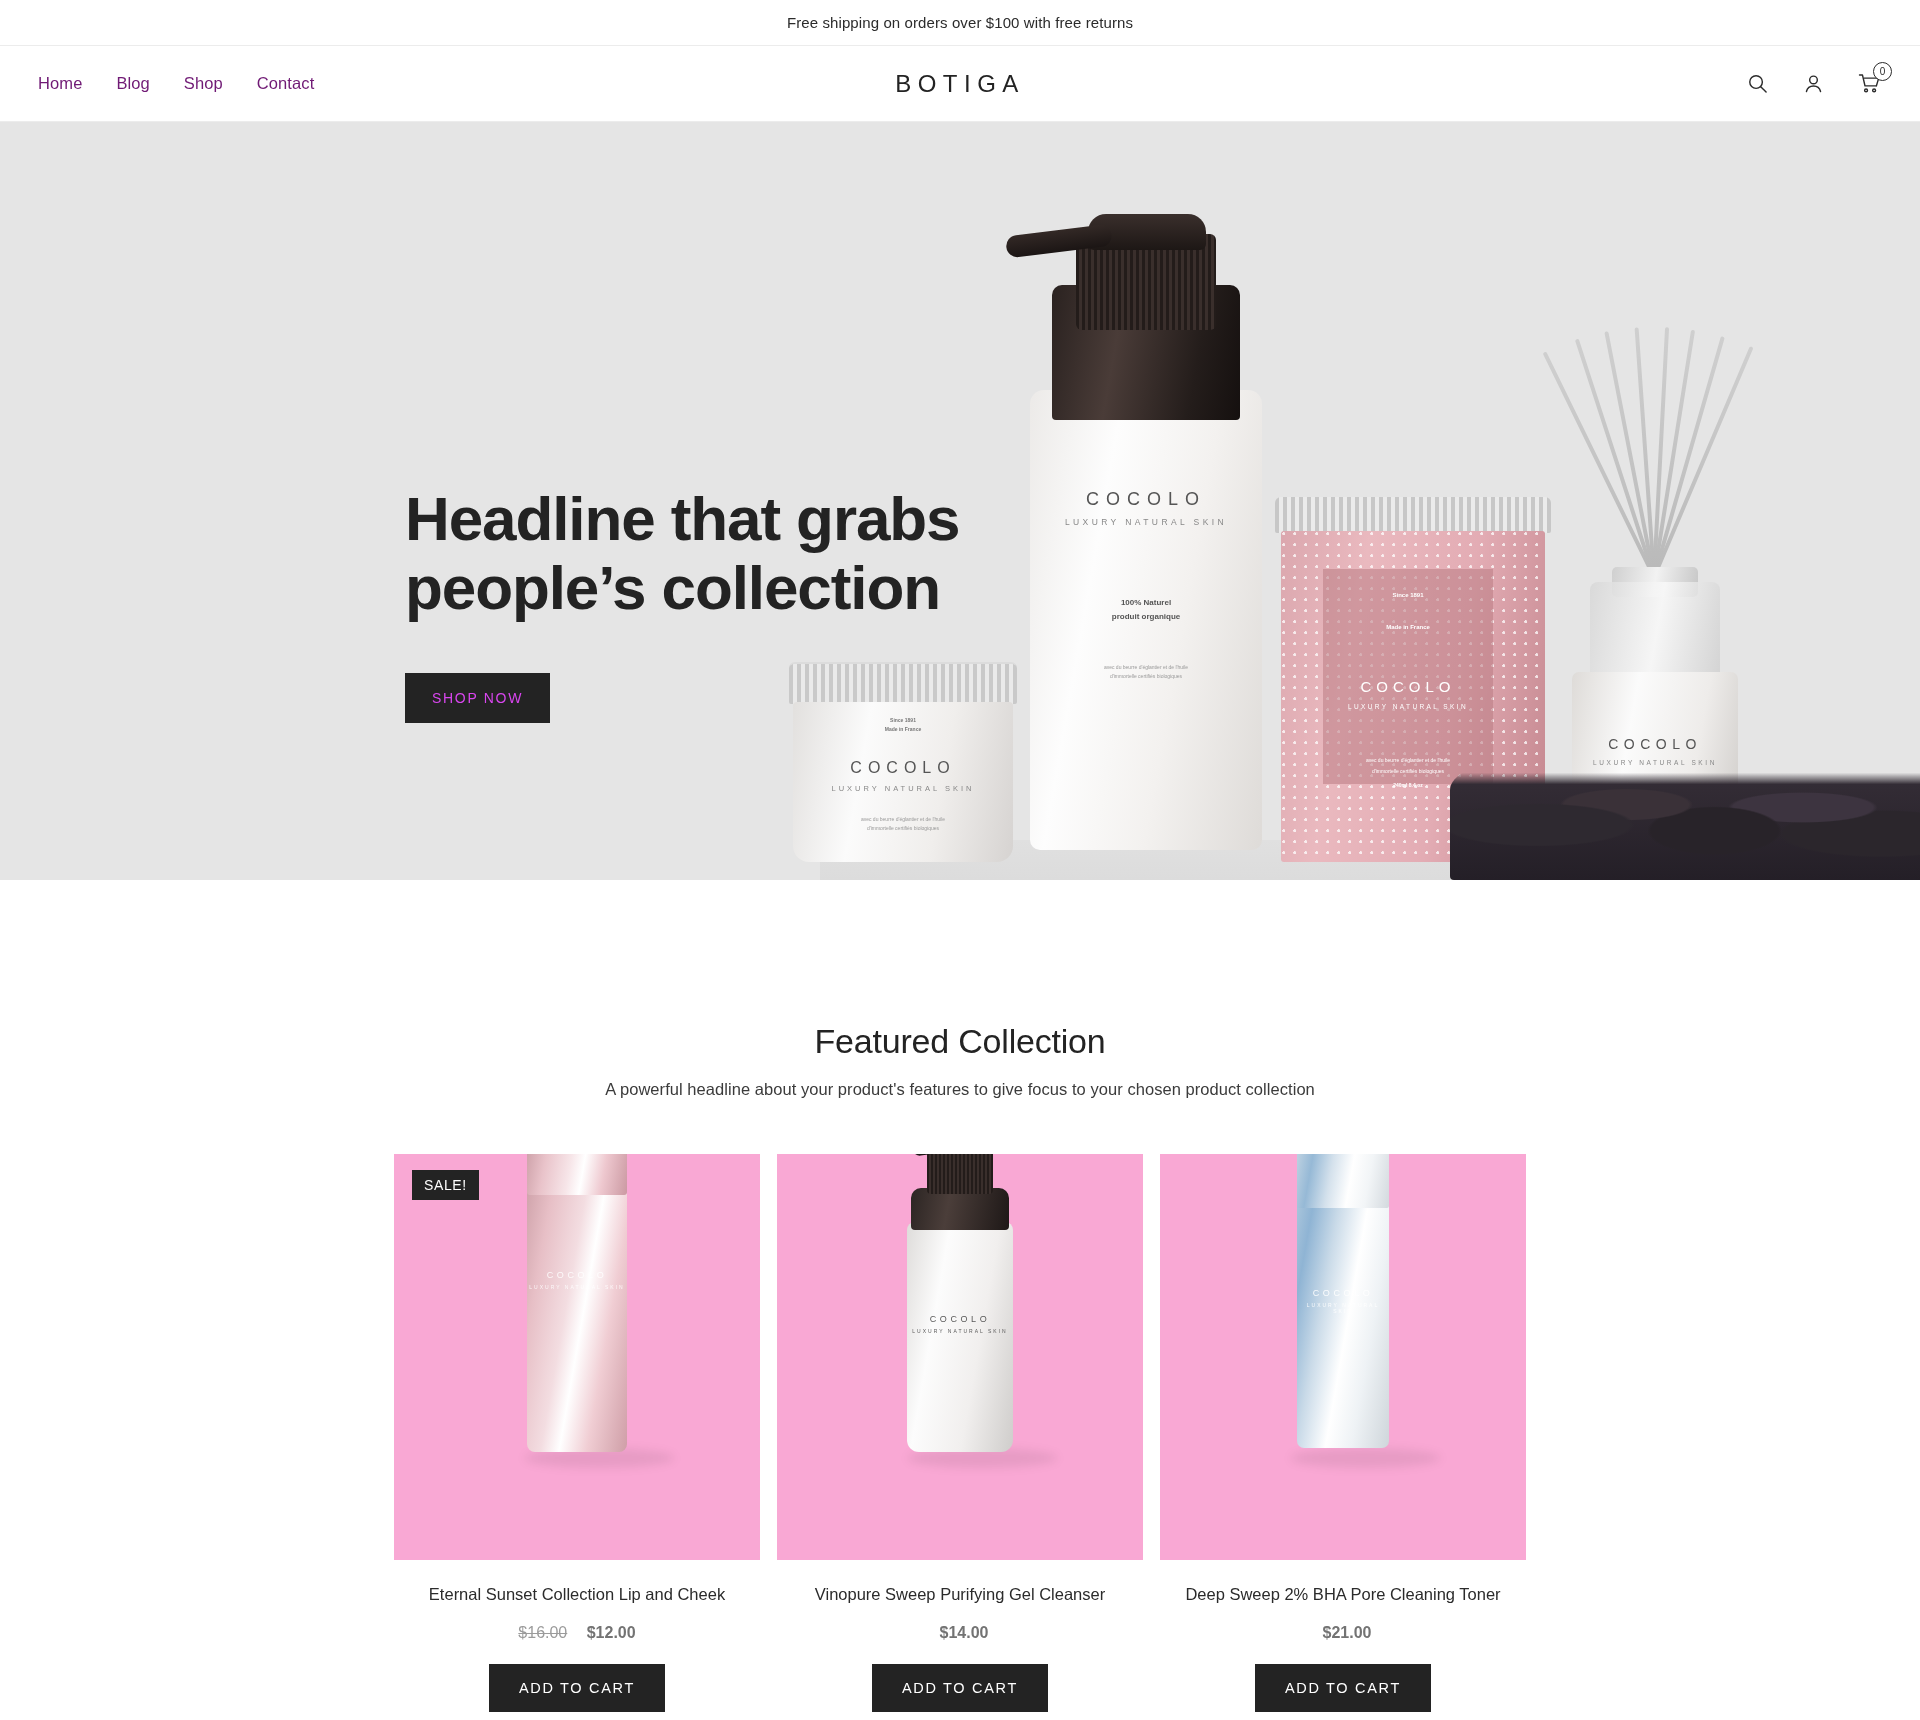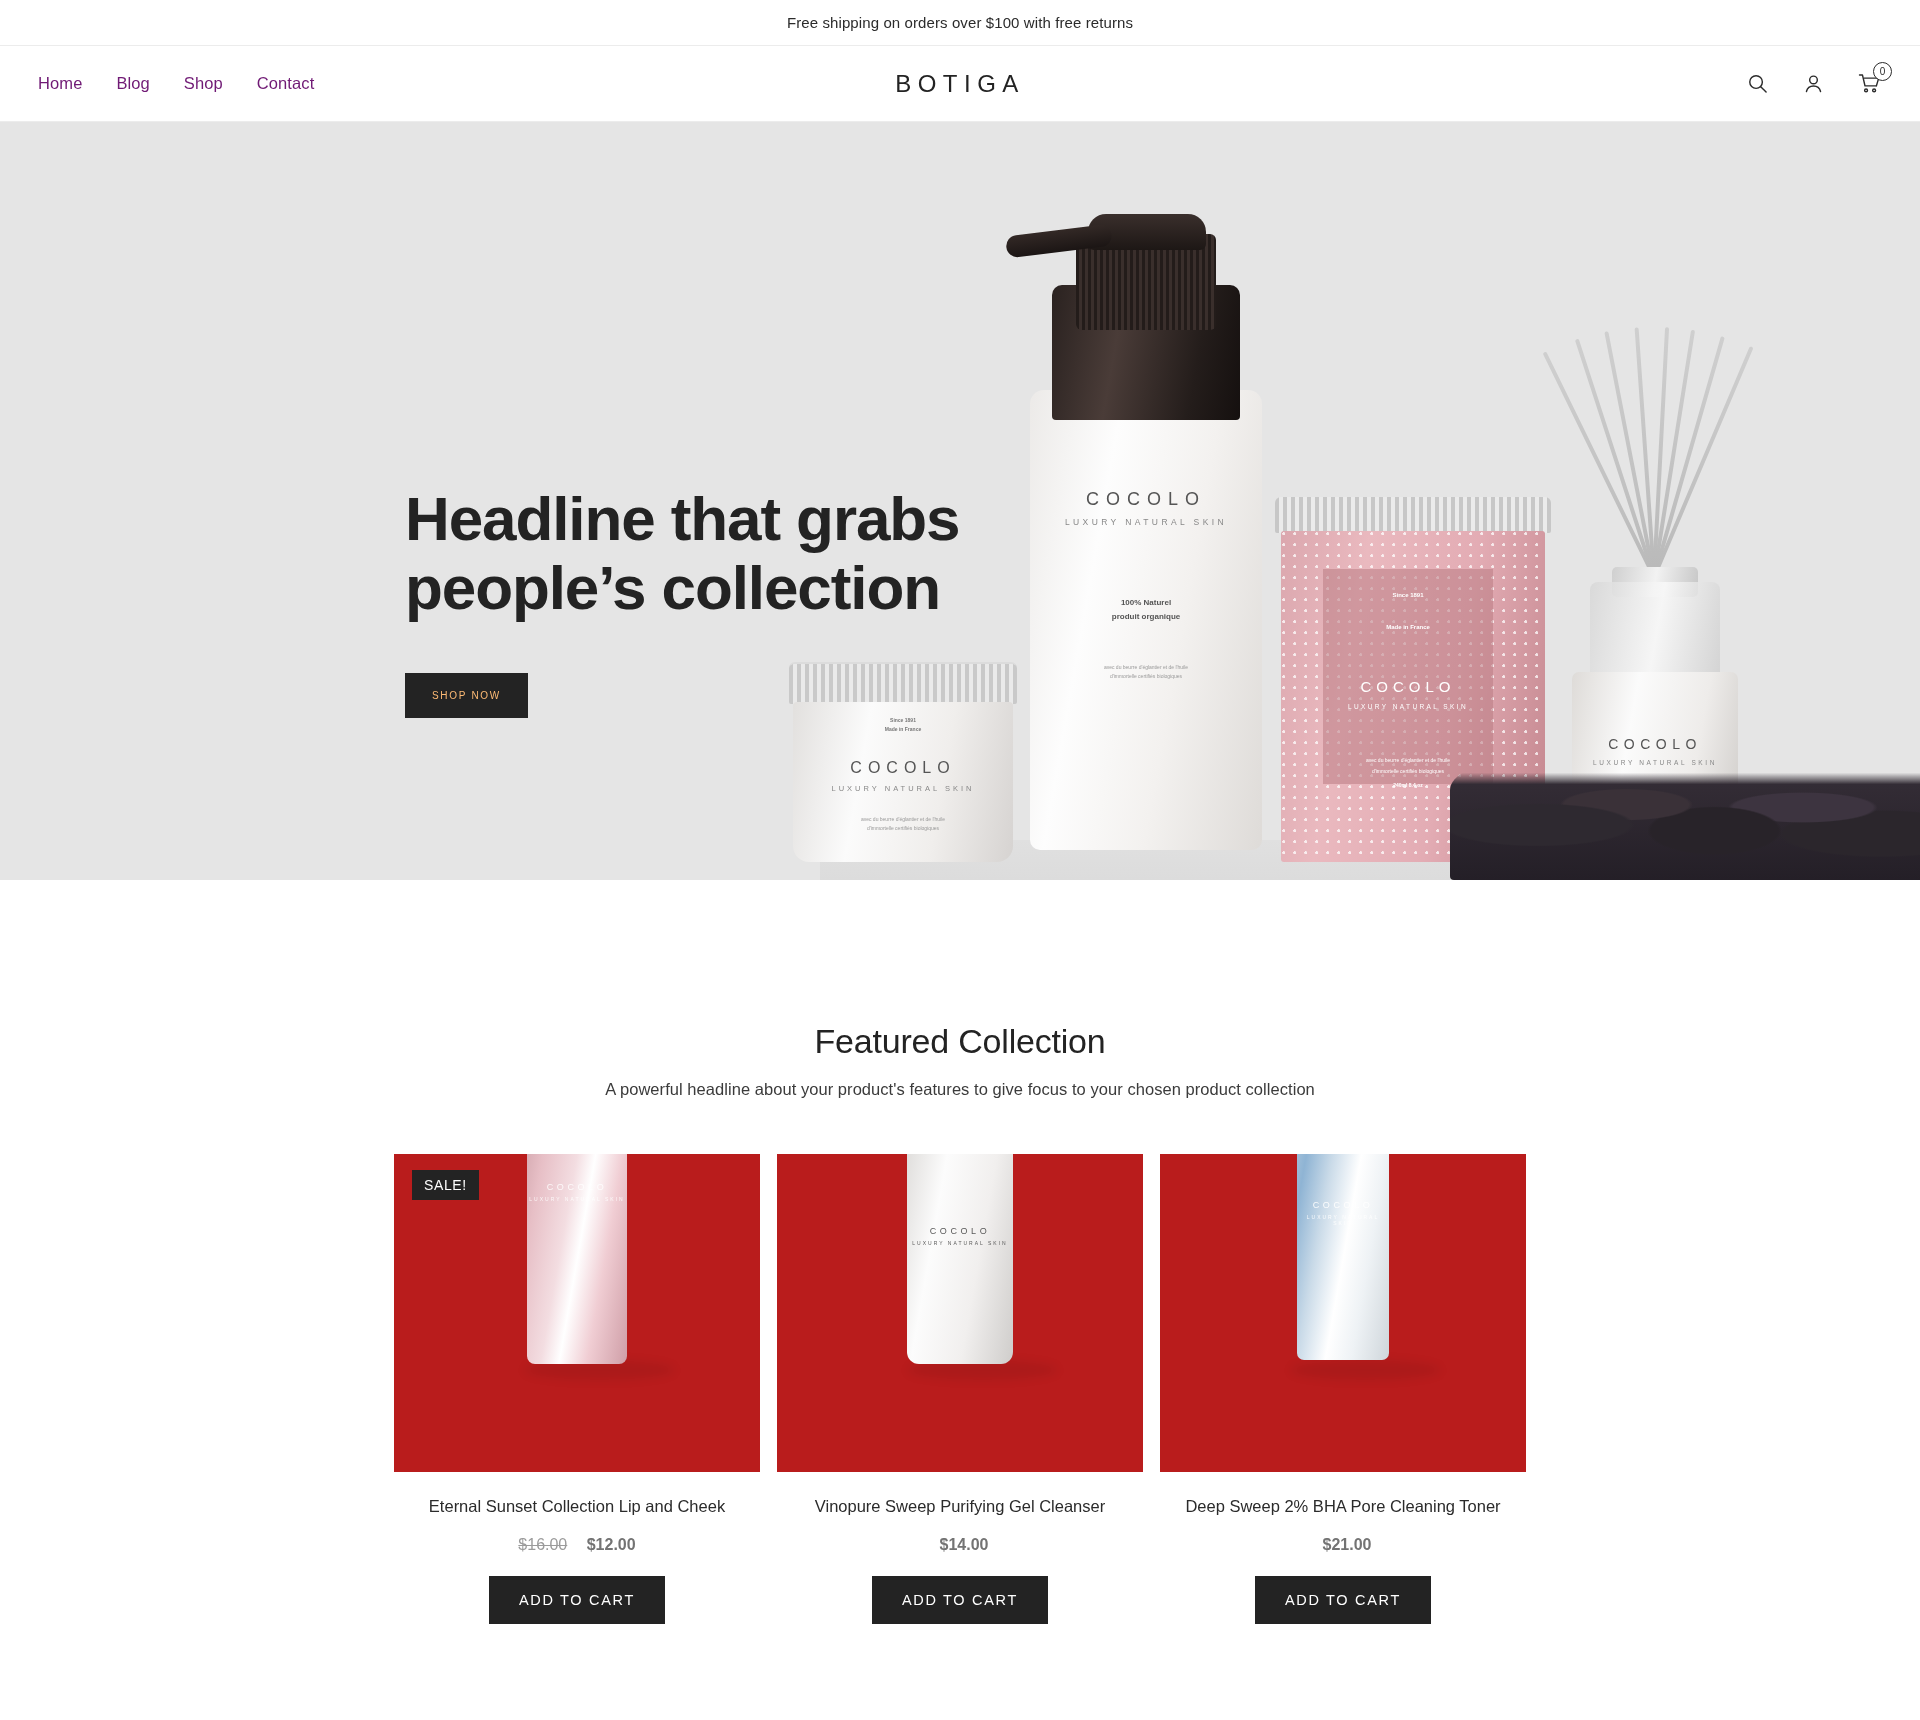--- a/index.html
+++ b/index.html
@@ -67,24 +67,24 @@
   .hero-copy{
     position:absolute; left:405px; top:362px; width:640px; z-index:5;
   }
   .hero-title{
     font-size:62px; line-height:1.12; font-weight:700;
     color:#232323; letter-spacing:-1.1px;
   }
   .hero-btn{
     margin-top:50px;
     display:inline-block;
-    background:#232323; color:#fdba74;
+    background:#232323; color:#d946ef;
     border:none;
     padding:17px 27px;
-    font-size:10px; letter-spacing:1.7px;
+    font-size:14px; letter-spacing:1.7px;
     font-family:"Liberation Sans", sans-serif;
     cursor:pointer;
   }
 
   
   .hero-photo{
     position:absolute; right:0; top:0; bottom:0; width:1100px;
   }
   .hero-floor{
     position:absolute; left:0; right:0; bottom:0; height:40px;
@@ -217,22 +217,22 @@
   .featured .sub{
     margin-top:19px; font-size:16.5px; color:#3b3b3b; letter-spacing:.05px;
   }
 
   .products{
     margin-top:55px;
     display:flex; justify-content:center; gap:17px;
   }
   .product{ width:366px; }
   .product-img{
-    width:366px; height:318px;
-    background:#b91c1c;
+    width:366px; height:406px;
+    background:#f9a8d4;
     position:relative; overflow:hidden;
     cursor:pointer;
   }
   .sale-badge{
     position:absolute; left:18px; top:16px;
     background:#232323; color:#fff;
     font-size:14px; letter-spacing:.6px;
     padding:7px 12px;
   }
   .product-title{

